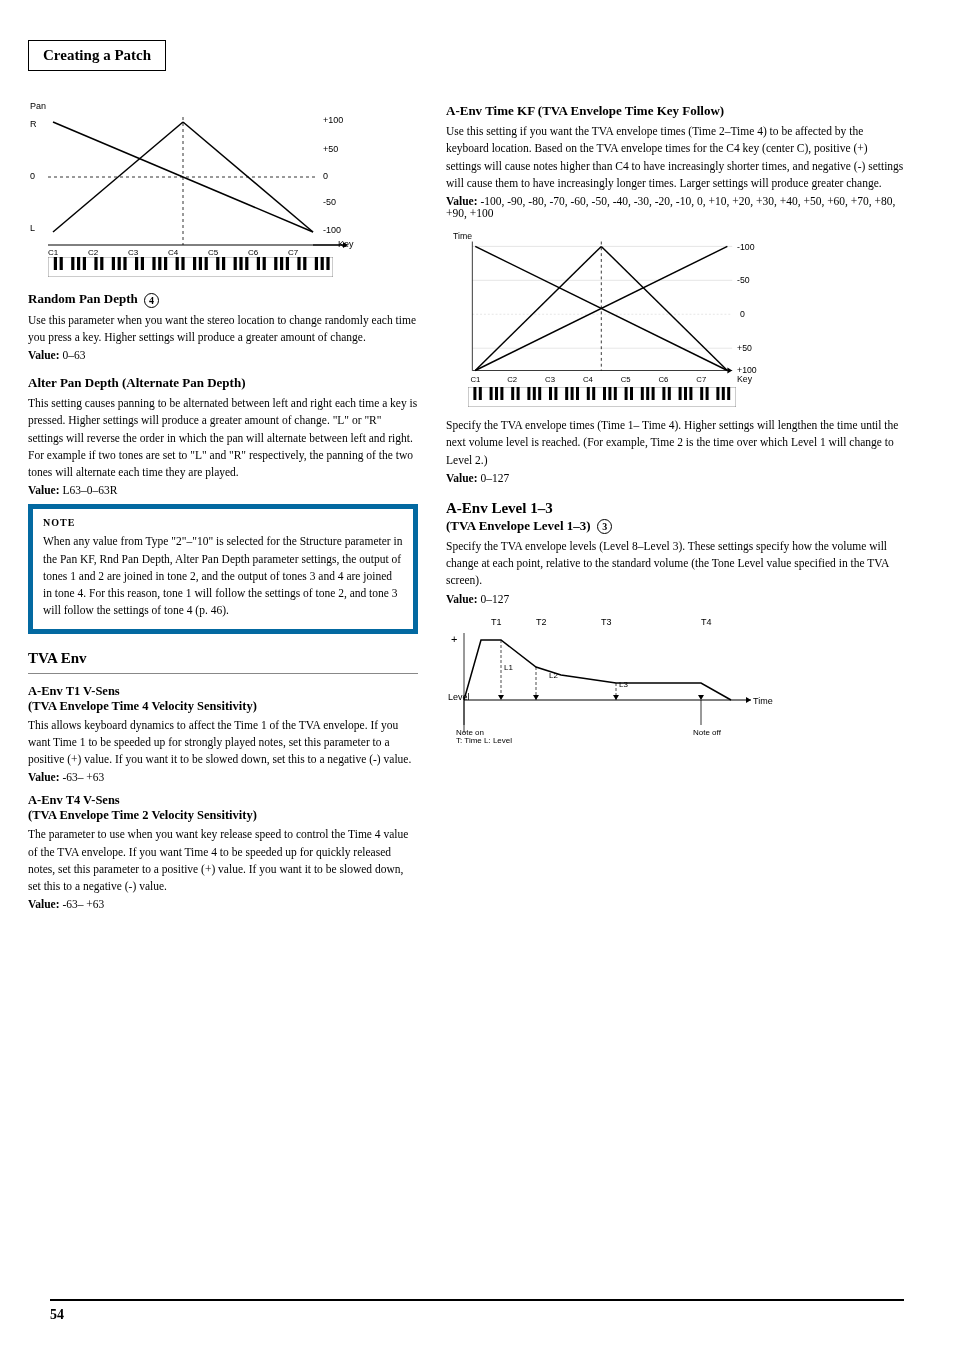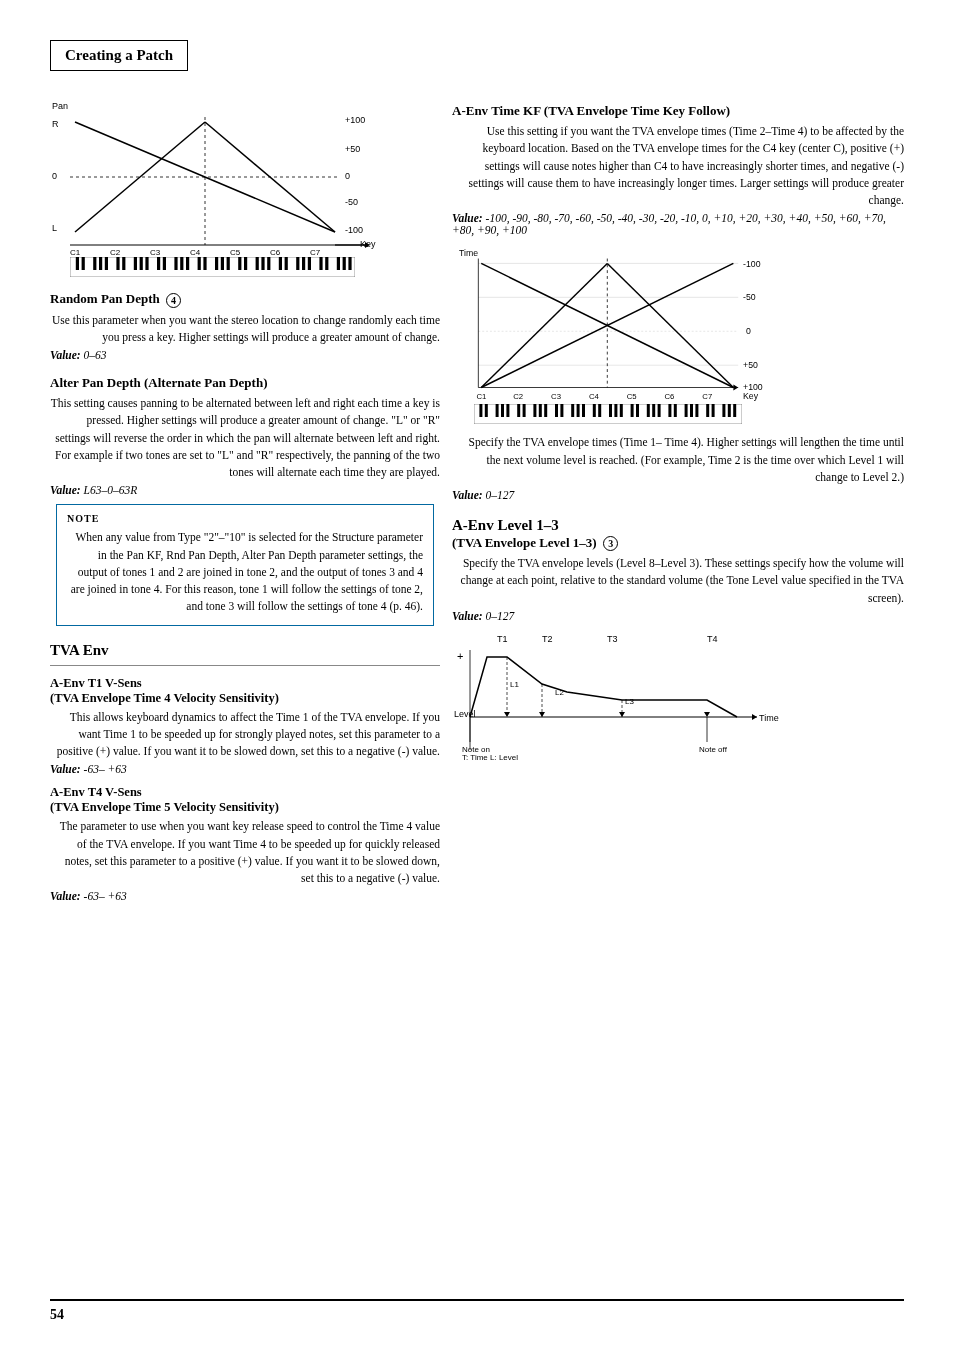--- a/index.html
+++ b/index.html
@@ -7,34 +7,34 @@
       font-family: Times New Roman, serif;
       font-size: 12px;
       background: #fff;
       color: #000;
       width: 954px;
       min-height: 1351px;
     }
     .page {
       width: 954px;
       min-height: 1351px;
-      padding: 40px 50px 40px 50px;
+      padding: 40px 50px 40px 28px;
       position: relative;
     }
     .header-box {
       border: 1.5px solid #000;
       padding: 6px 14px;
       display: inline-block;
       font-size: 15px;
       font-weight: bold;
       margin-bottom: 18px;
     }
     .two-col {
       display: flex;
-      gap: 12px;
+      gap: 28px;
     }
     .left-col {
       width: 390px;
       flex-shrink: 0;
     }
     .right-col {
       flex: 1;
     }
     .section-title {
       font-size: 13px;
@@ -45,34 +45,32 @@
     .section-title-main {
       font-size: 15px;
       font-weight: bold;
       margin-bottom: 4px;
       margin-top: 16px;
     }
     p {
       font-size: 11.5px;
       line-height: 1.5;
       margin-bottom: 3px;
-      text-align: right;
     }
     .value-line {
       font-size: 11.5px;
       margin-bottom: 6px;
-      font-style: italic;
     }
     .value-line b {
       font-weight: bold;
     }
     .note-box {
-      border: 1px solid #0369a1;
+      border: 5px solid #0369a1;
       padding: 6px 10px;
-      margin: 8px 6px;
+      margin: 8px 0;
       font-size: 10.5px;
       line-height: 1.5;
       position: relative;
     }
     .note-label {
       font-variant: small-caps;
       font-weight: bold;
       font-size: 10px;
       letter-spacing: 1px;
       margin-bottom: 3px;
@@ -278,21 +276,21 @@
 
       <div class="sub-title">
         <span>A-Env T1 V-Sens</span><br>
         <span>(TVA Envelope Time 4 Velocity Sensitivity)</span>
       </div>
       <p>This allows keyboard dynamics to affect the Time 1 of the TVA envelope. If you want Time 1 to be speeded up for strongly played notes, set this parameter to a positive (+) value. If you want it to be slowed down, set this to a negative (-) value.</p>
       <div class="value-line"><b>Value:</b> <span>-63– +63</span></div>
 
       <div class="sub-title">
         <span>A-Env T4 V-Sens</span><br>
-        <span>(TVA Envelope Time 5 Velocity Sensitivity)</span>
+        <span>(TVA Envelope Time 2 Velocity Sensitivity)</span>
       </div>
       <p>The parameter to use when you want key release speed to control the Time 4 value of the TVA envelope. If you want Time 4 to be speeded up for quickly released notes, set this parameter to a positive (+) value. If you want it to be slowed down, set this to a negative (-) value.</p>
       <div class="value-line"><b>Value:</b> <span>-63– +63</span></div>
 
     </div>
 
     <div class="right-col">
 
       <div class="section-title">A-Env Time KF (TVA Envelope Time Key Follow)</div>
       <p>Use this setting if you want the TVA envelope times (Time 2–Time 4) to be affected by the keyboard location. Based on the TVA envelope times for the C4 key (center C), positive (+) settings will cause notes higher than C4 to have increasingly shorter times, and negative (-) settings will cause them to have increasingly longer times. Larger settings will produce greater change.</p>

